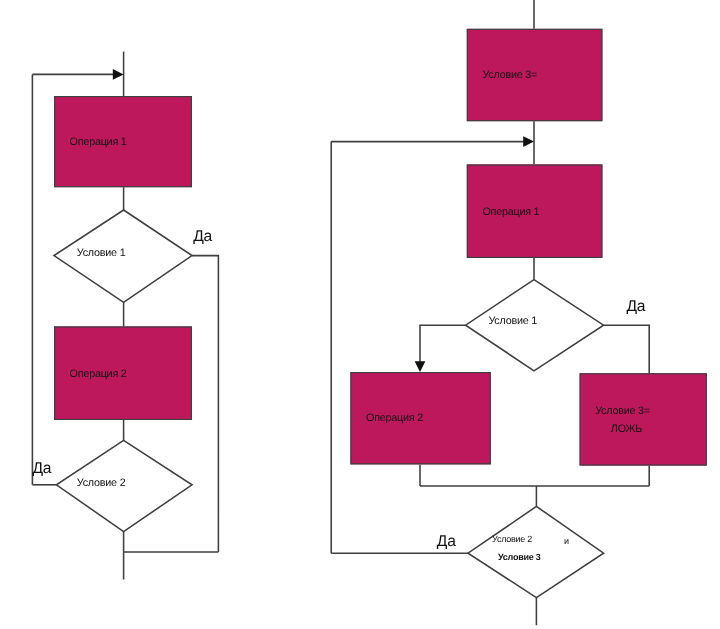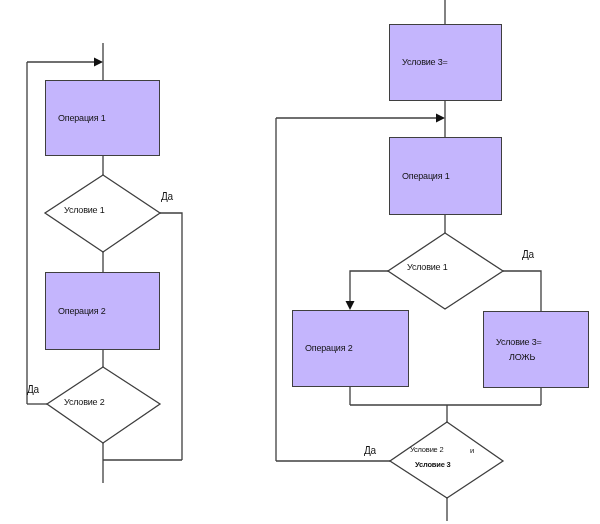--- a/index.html
+++ b/index.html
@@ -17,21 +17,21 @@
   }
   .canvas svg {
     position: absolute;
     left: 0;
     top: 0;
   }
   .node {
     position: absolute;
     box-sizing: border-box;
     border: 1.5px solid #3f3f3f;
-    background: #c4b5fd;
+    background: #be185d;
     display: flex;
     flex-direction: column;
     justify-content: center;
     padding-left: 12px;
     color: #111111;
     font-size: 9px;
     line-height: 15px;
     letter-spacing: -0.2px;
   }
   .node .indent {
@@ -39,21 +39,21 @@
   }
   .lbl {
     position: absolute;
     color: #111111;
     font-size: 9px;
     line-height: 9px;
     letter-spacing: -0.2px;
     white-space: nowrap;
   }
   .lbl.small {
-    font-size: 10px;
+    font-size: 13px;
     line-height: 8px;
   }
   .lbl.tiny {
     font-size: 7.5px;
     line-height: 7.5px;
   }
 </style>
 </head>
 <body>
 

